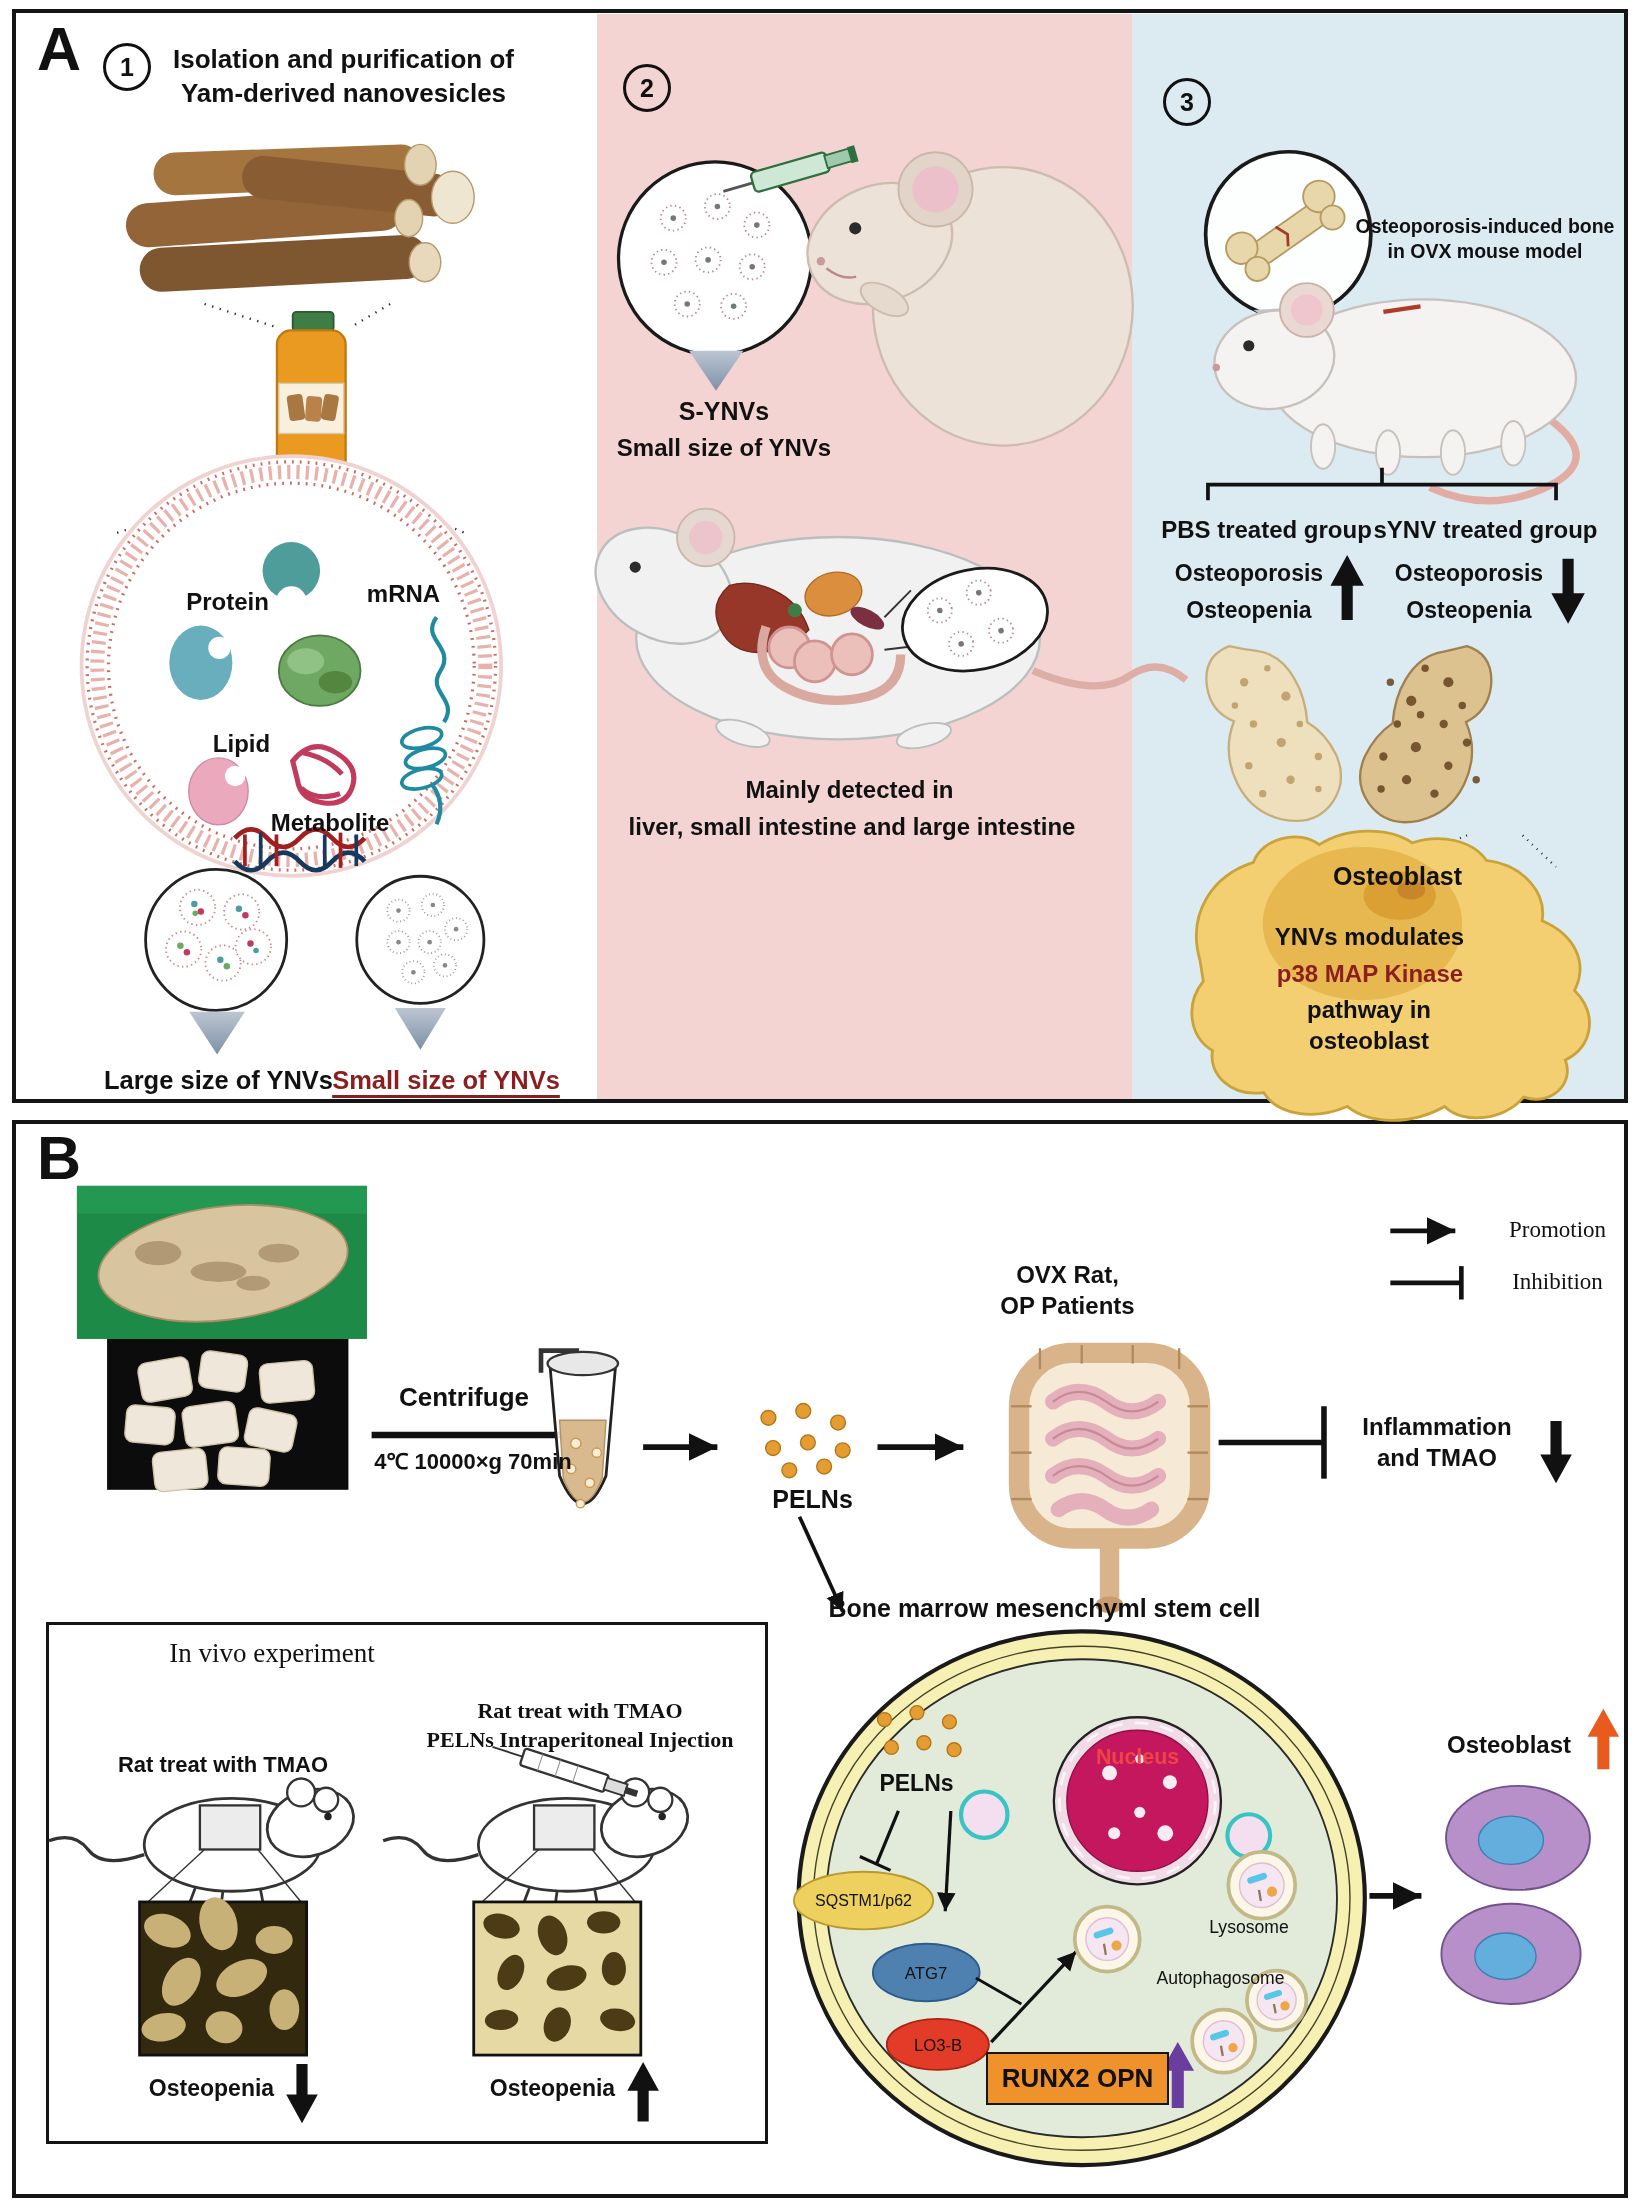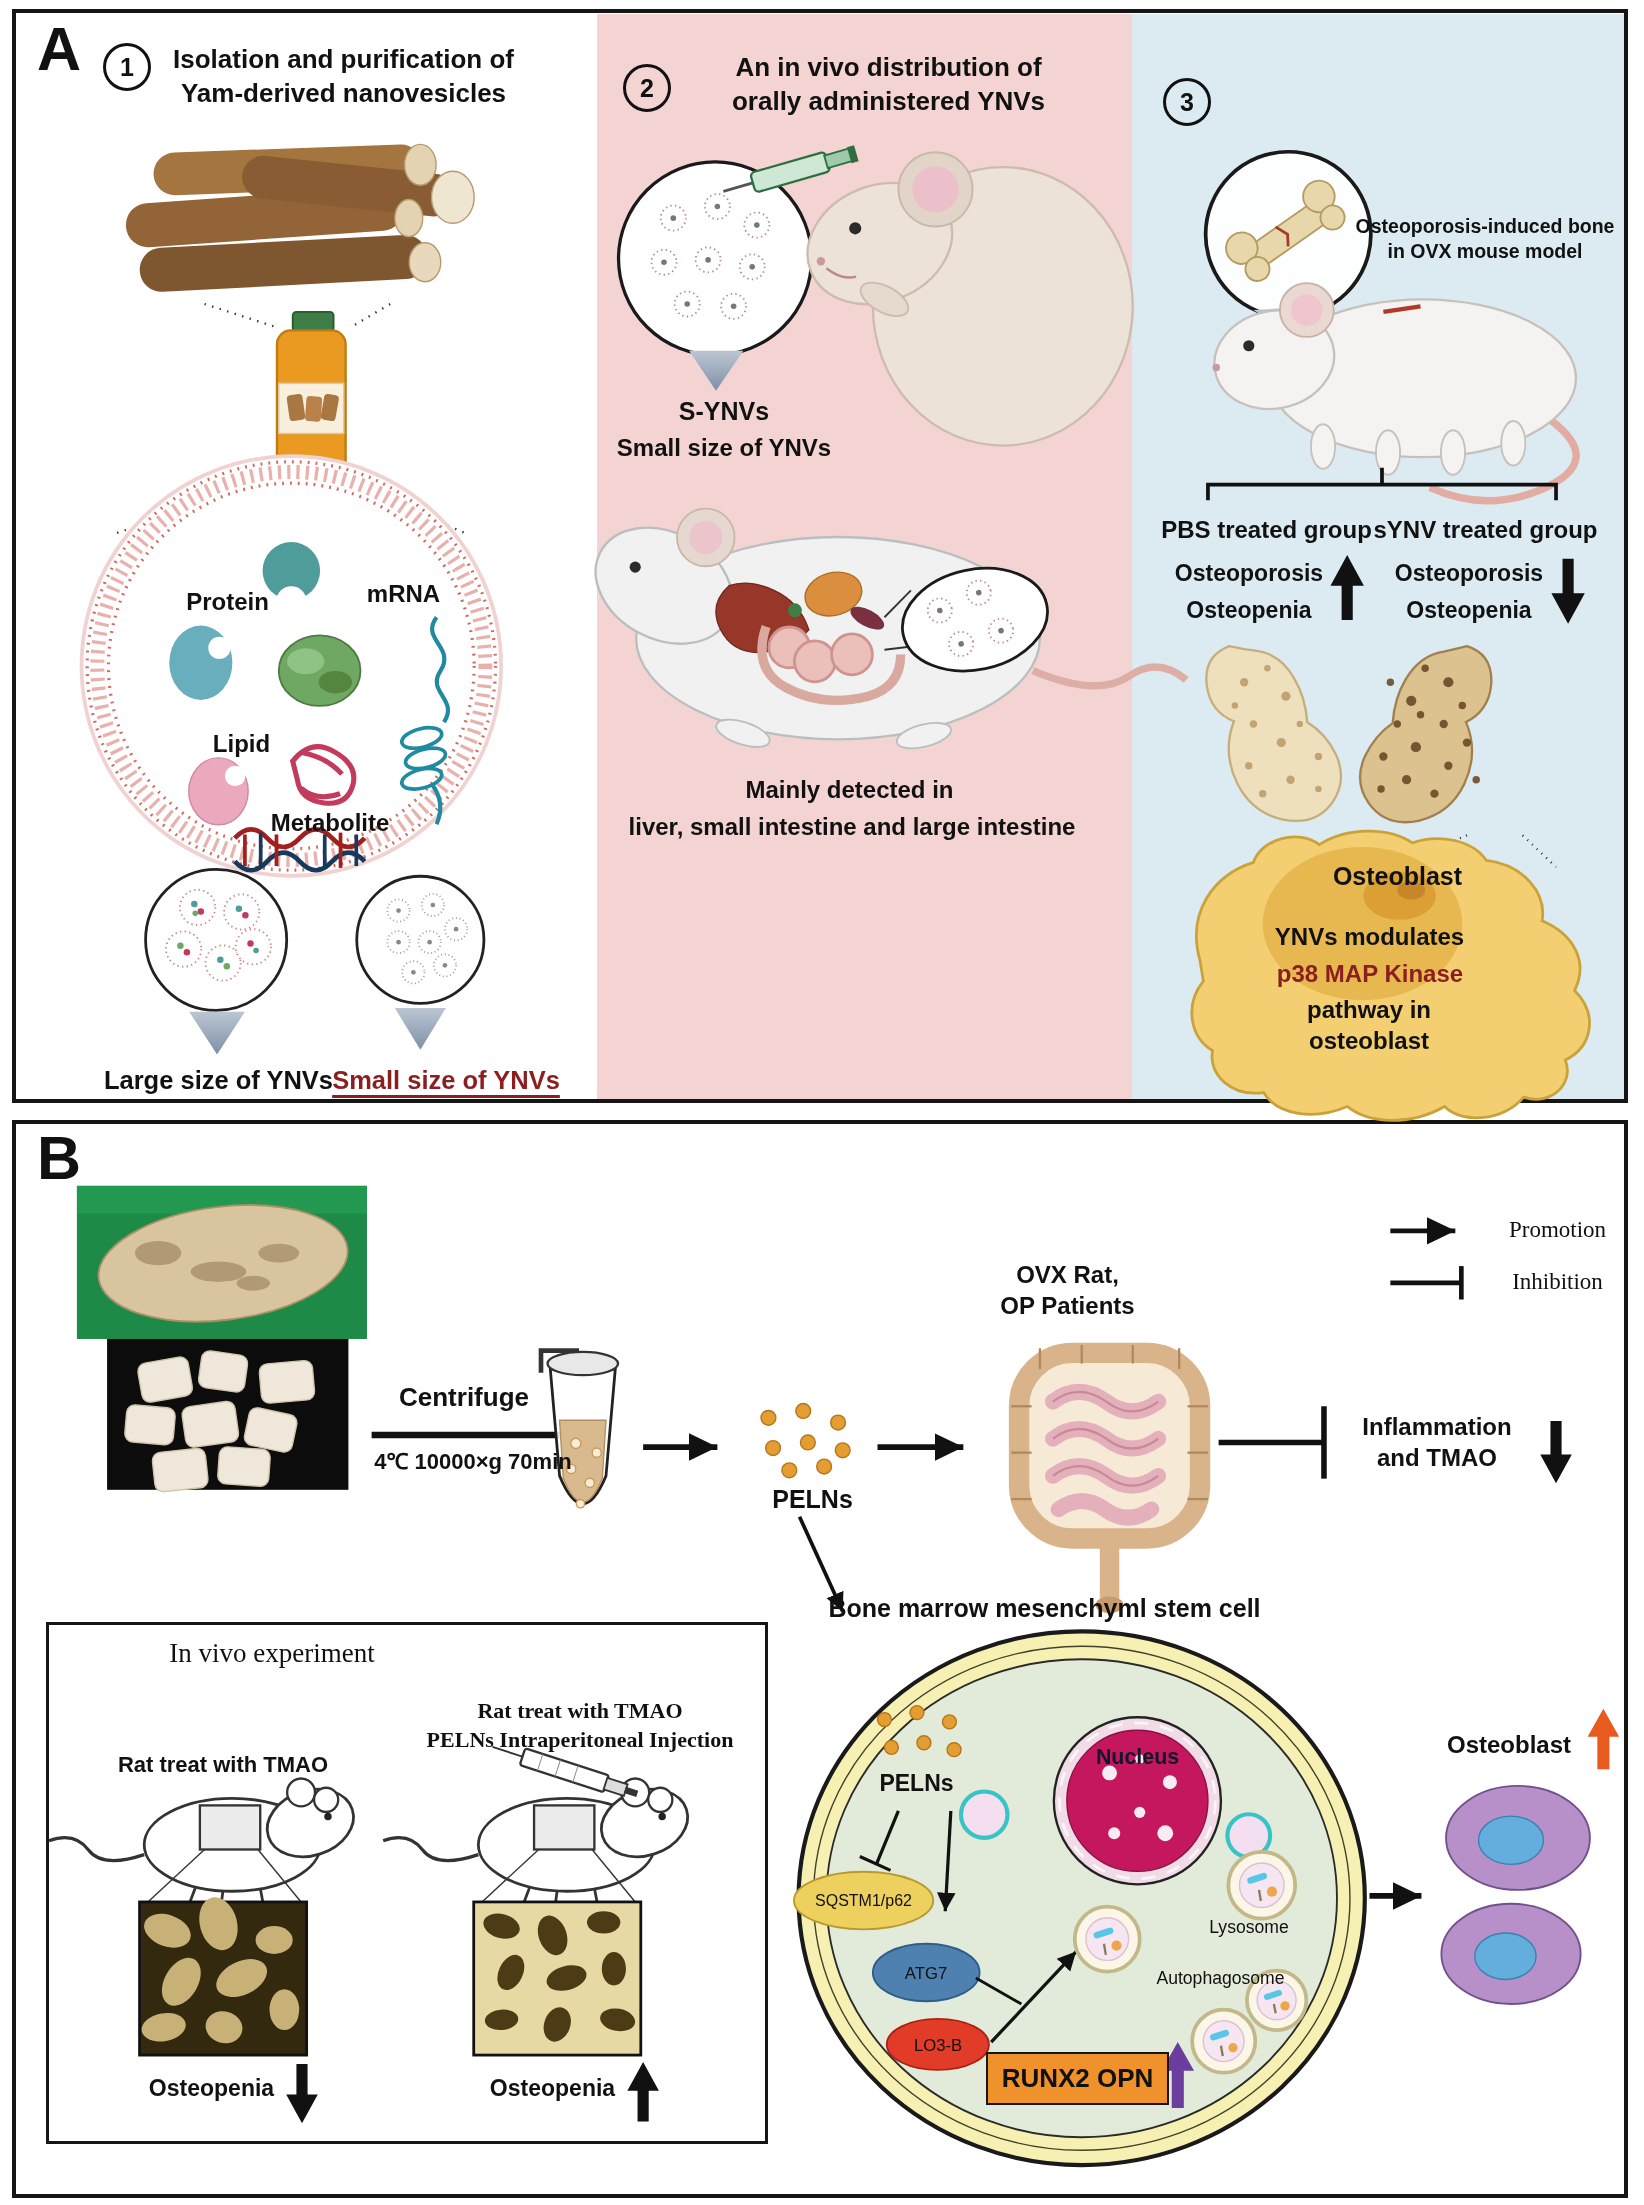--- a/index.html
+++ b/index.html
@@ -569,24 +569,20 @@
     <div>Yam-derived nanovesicles</div>
   </div>
   <div class="lbl" style="left:167px;top:586px;width:121px;font-size:24px;">Protein</div>
   <div class="lbl" style="left:343px;top:578px;width:121px;font-size:24px;">mRNA</div>
   <div class="lbl" style="left:186px;top:728px;width:111px;font-size:24px;">Lipid</div>
   <div class="lbl" style="left:251px;top:799px;width:158px;font-size:24px;margin-top:8px;">Metabolite</div>
   <div class="lbl" style="left:79px;top:1064px;width:279px;font-size:25.5px;">Large size of YNVs</div>
   <div class="lbl darkred underline" style="left:316px;top:1064px;width:260px;font-size:25.5px;">Small size of YNVs</div>
 
   <div class="numcircle" style="left:623px;top:64px;">2</div>
-  <div class="lbl" style="left:675px;top:51px;width:427px;font-size:26px;">
-    <div>An in vivo distribution of</div>
-    <div>orally administered YNVs</div>
-  </div>
   <div class="lbl" style="left:617px;top:395px;width:214px;font-size:25px;">S-YNVs</div>
   <div class="lbl" style="left:580px;top:432px;width:288px;font-size:24px;">Small size of YNVs</div>
   <div class="lbl" style="left:673px;top:774px;width:353px;font-size:24px;">Mainly detected in</div>
   <div class="lbl" style="left:599px;top:811px;width:506px;font-size:24px;">liver, small intestine and large intestine</div>
 
   <div class="numcircle" style="left:1163px;top:78px;">3</div>
   <div class="lbl" style="left:1348px;top:214px;width:274px;font-size:19.5px;">
     <div>Osteoporosis-induced bone</div>
     <div>in OVX mouse model</div>
   </div>
@@ -610,21 +606,21 @@
     <div>OP Patients</div>
   </div>
   <div class="lbl" style="left:1337px;top:1411px;width:200px;font-size:24px;">
     <div>Inflammation</div>
     <div>and TMAO</div>
   </div>
   <div class="lbl reg left" style="left:1481px;top:1215px;width:153px;font-size:23px;">Promotion</div>
   <div class="lbl reg left" style="left:1481px;top:1267px;width:153px;font-size:23px;">Inhibition</div>
   <div class="lbl" style="left:766px;top:1592px;width:557px;font-size:25px;">Bone marrow mesenchyml stem cell</div>
 
-  <div class="lbl" style="left:1063px;top:1744px;width:149px;font-size:21.4px;color:#0f172a;">Nucleus</div>
+  <div class="lbl" style="left:1063px;top:1744px;width:149px;font-size:21.4px;color:#ef4444;">Nucleus</div>
   <div class="lbl" style="left:849px;top:1769px;width:135px;font-size:23px;">PELNs</div>
   <div class="lbl reg" style="left:796px;top:1891px;width:135px;font-size:16px;">SQSTM1/p62</div>
   <div class="lbl reg" style="left:884px;top:1963px;width:84px;font-size:16.7px;">ATG7</div>
   <div class="lbl reg" style="left:894px;top:2035px;width:88px;font-size:16.7px;">LO3-B</div>
   <div class="lbl reg" style="left:1184px;top:1916px;width:130px;font-size:17.6px;">Lysosome</div>
   <div class="lbl reg" style="left:1123px;top:1967px;width:195px;font-size:17.6px;">Autophagosome</div>
   <div class="runxbox">
     <span>RUNX2 OPN</span>
   </div>
   <div class="lbl" style="left:1430px;top:1729px;width:158px;font-size:24px;">Osteoblast</div>

